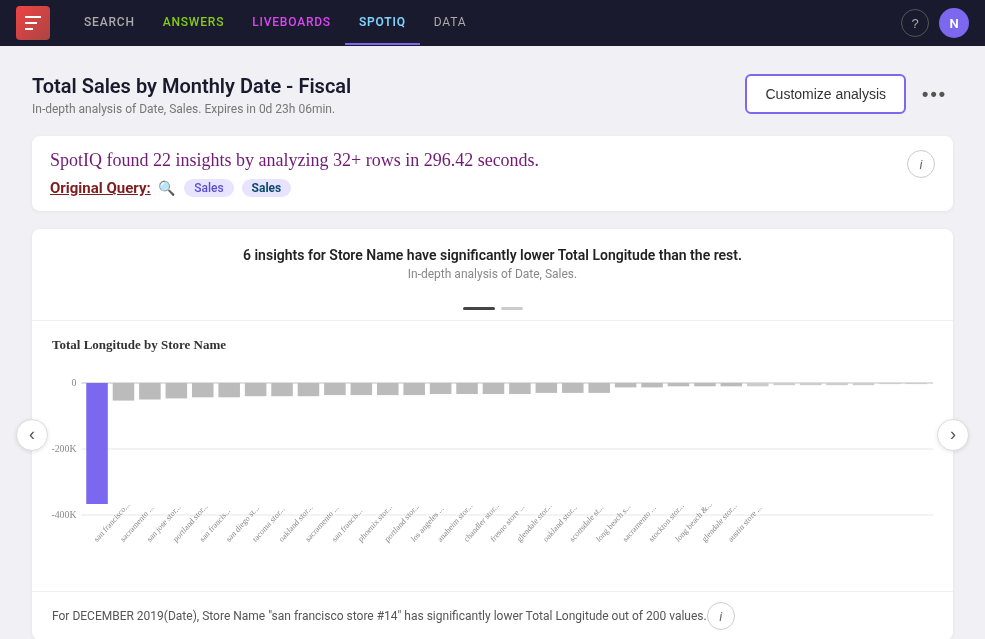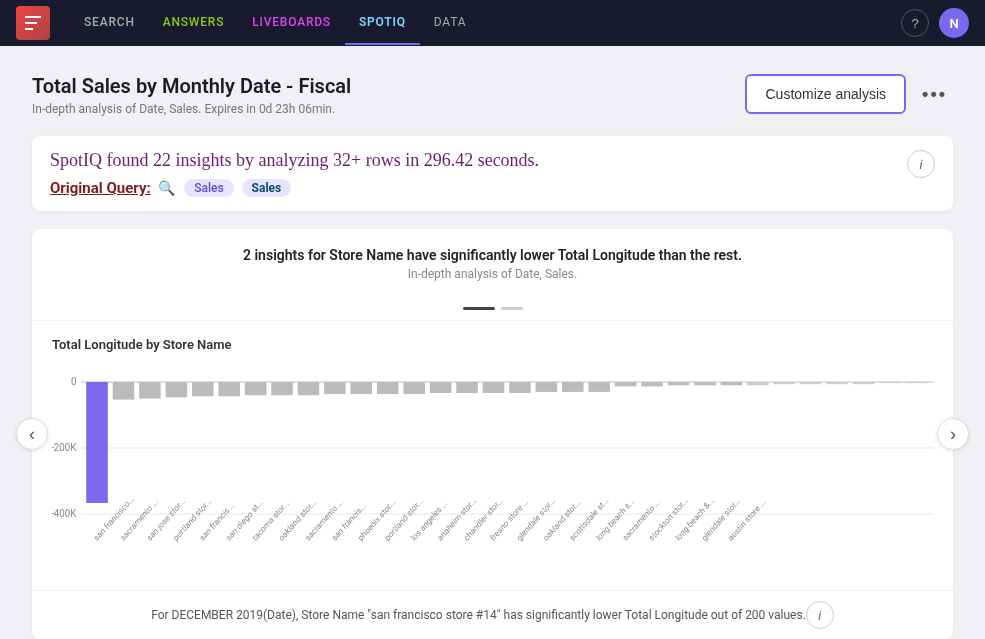--- a/index.html
+++ b/index.html
@@ -62,29 +62,29 @@
   </div>
 
   <div style="position:relative;">
     <button style="position:absolute;left:-16px;top:50%;transform:translateY(-50%);width:32px;height:32px;background:#fff;border:1px solid #ddd;border-radius:50%;display:flex;align-items:center;justify-content:center;cursor:pointer;z-index:10;font-size:18px;color:#555;box-shadow:0 1px 4px rgba(0,0,0,0.1);">
       <span>‹</span>
     </button>
 
     <div style="background:#fff;border-radius:8px;box-shadow:0 1px 4px rgba(0,0,0,0.06);overflow:hidden;">
 
       <div style="text-align:center;padding:18px 20px 10px;border-bottom:1px solid #f0f0f0;">
-        <h2 style="font-size:14px;font-weight:600;color:#222;margin-bottom:4px;">2 insights for Store Name have significantly lower Total Longitude than the rest.</h2>
+        <h2 style="font-size:14px;font-weight:600;color:#222;margin-bottom:4px;">6 insights for Store Name have significantly lower Total Longitude than the rest.</h2>
         <p style="font-size:12px;color:#888;margin-bottom:26px;">In-depth analysis of Date, Sales.</p>
         <div style="display:flex;justify-content:center;gap:6px;align-items:center;">
           <div style="height:3px;width:32px;background:#444;border-radius:2px;"></div>
           <div style="height:3px;width:22px;background:#ccc;border-radius:2px;"></div>
         </div>
       </div>
 
-      <div style="padding:16px 20px 10px;">
+      <div style="padding:16px 20px 10px;font-family:Liberation Serif, serif;">
         <div style="font-size:13px;font-weight:600;color:#333;margin-bottom:8px;">Total Longitude by Store Name</div>
         <div style="position:relative;height:220px;width:100%;">
           <svg viewBox="0 0 900 200" preserveAspectRatio="none" style="width:100%;height:100%;">
 
             <line x1="30" y1="20" x2="900" y2="20" stroke="#e8e8e8" stroke-width="1"></line>
             <line x1="30" y1="80" x2="900" y2="80" stroke="#e8e8e8" stroke-width="1"></line>
             <line x1="30" y1="140" x2="900" y2="140" stroke="#e8e8e8" stroke-width="1"></line>
 
             <text x="25" y="23" text-anchor="end" font-size="10" fill="#888">0</text>
             <text x="25" y="83" text-anchor="end" font-size="10" fill="#888">-200K</text>
@@ -173,21 +173,21 @@
             <text transform="translate(559,165) rotate(-45)" font-size="8" fill="#888">long beach s...</text>
             <text transform="translate(586,165) rotate(-45)" font-size="8" fill="#888">sacramento ...</text>
             <text transform="translate(613,165) rotate(-45)" font-size="8" fill="#888">stockton stor...</text>
             <text transform="translate(640,165) rotate(-45)" font-size="8" fill="#888">long beach &amp;...</text>
             <text transform="translate(667,165) rotate(-45)" font-size="8" fill="#888">glendale stor...</text>
             <text transform="translate(694,165) rotate(-45)" font-size="8" fill="#888">austin store ...</text>
           </svg>
         </div>
       </div>
 
-      <div style="padding:10px 20px;border-top:1px solid #f0f0f0;display:flex;align-items:center;justify-content:center;">
+      <div style="padding:10px 20px;border-top:1px solid #f0f0f0;display:flex;align-items:center;justify-content:flex-start;">
         <p style="font-size:12px;color:#555;">For DECEMBER 2019(Date), Store Name "san francisco store #14" has significantly lower Total Longitude out of 200 values.</p>
         <div style="width:28px;height:28px;border-radius:50%;border:1px solid #ccc;display:flex;align-items:center;justify-content:center;font-style:italic;font-size:13px;color:#666;cursor:pointer;flex-shrink:0;">i</div>
       </div>
     </div>
 
     <button style="position:absolute;right:-16px;top:50%;transform:translateY(-50%);width:32px;height:32px;background:#fff;border:1px solid #ddd;border-radius:50%;display:flex;align-items:center;justify-content:center;cursor:pointer;z-index:10;font-size:18px;color:#555;box-shadow:0 1px 4px rgba(0,0,0,0.1);">
       <span>›</span>
     </button>
   </div>
 

